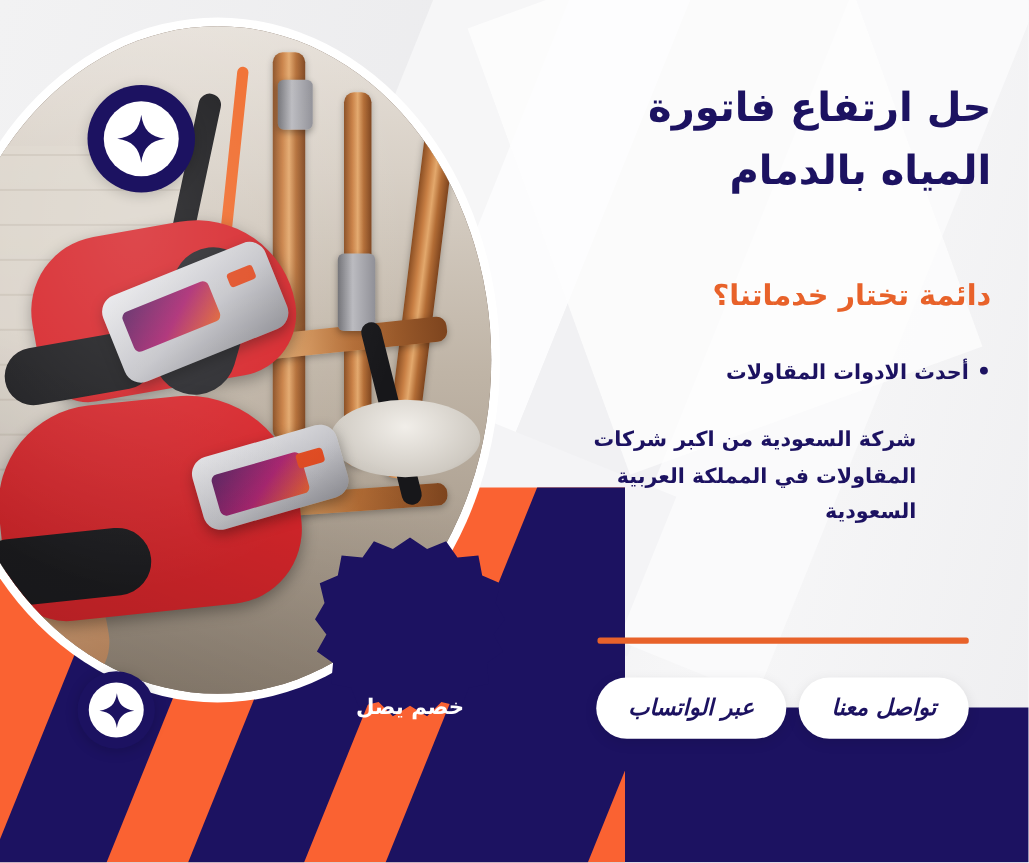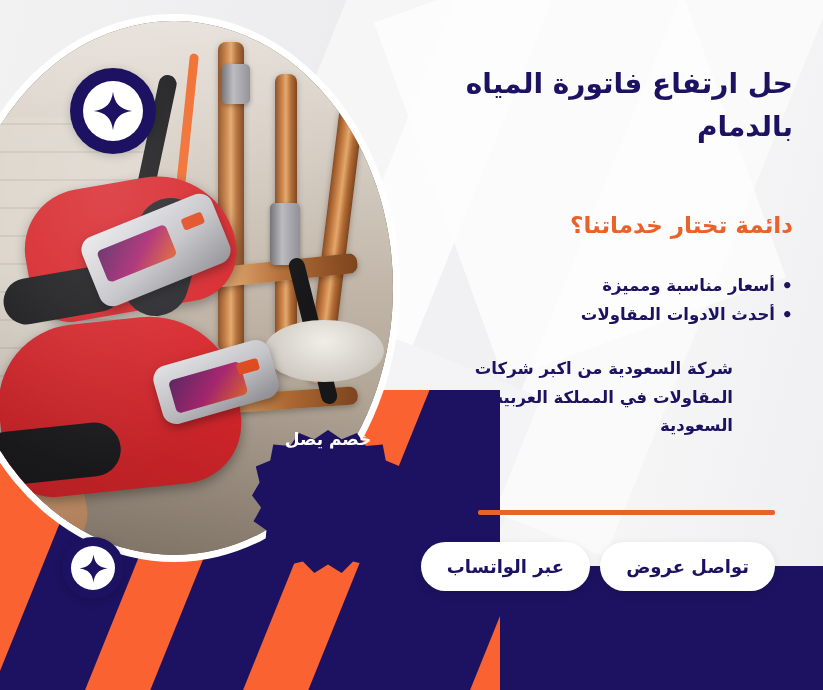--- a/index.html
+++ b/index.html
@@ -275,21 +275,21 @@
   .content {
     position: absolute;
     right: 30px;
     top: 62px;
     width: 360px;
     text-align: right;
     direction: rtl;
   }
   .headline {
     color: var(--navy);
-    font-size: 28px;
+    font-size: 32px;
     font-weight: 700;
     line-height: 1.55;
     letter-spacing: 0;
     margin: 0;
   }
   .subhead {
     color: var(--orange-dark);
     font-size: 23px;
     font-weight: 700;
     margin: 62px 0 0 0;
@@ -351,31 +351,32 @@
     color: var(--navy);
     border: none;
     border-radius: 30px;
     padding: 14px 26px;
     font-size: 18px;
     font-weight: 700;
     font-family: inherit;
     white-space: nowrap;
     box-shadow: 0 3px 10px rgba(0,0,0,.10);
     cursor: pointer;
+    font-style: italic;
   }
 
   
   .badge {
     position: absolute;
     left: 252px;
     top: 427px;
     width: 152px;
     height: 152px;
     display: flex;
-    align-items: flex-start;
+    align-items: flex-end;
     justify-content: center;
   }
   .badge .burst {
     position: absolute;
     inset: 0;
   }
   .badge .btext {
     position: relative;
     color: #ffffff;
     font-size: 17px;
@@ -476,24 +477,23 @@
     </svg>
     <div class="btext">
       <div>خصم يصل</div>
     </div>
   </div>
 
   <div class="content">
     <h1 class="headline">حل ارتفاع فاتورة المياه بالدمام</h1>
     <h2 class="subhead">دائمة تختار خدماتنا؟</h2>
     <ul class="bullets">
-      <li>أسعار مناسبة ومميزة</li>
       <li>أحدث الادوات المقاولات</li>
     </ul>
     <p class="paragraph">شركة السعودية من اكبر شركات المقاولات في المملكة العربية السعودية</p>
     <div class="divider"></div>
     <div class="btn-row">
-      <button class="btn">تواصل عروض</button>
+      <button class="btn">تواصل معنا</button>
       <button class="btn">عبر الواتساب</button>
     </div>
   </div>
 
 </div>
 
 </body></html>

